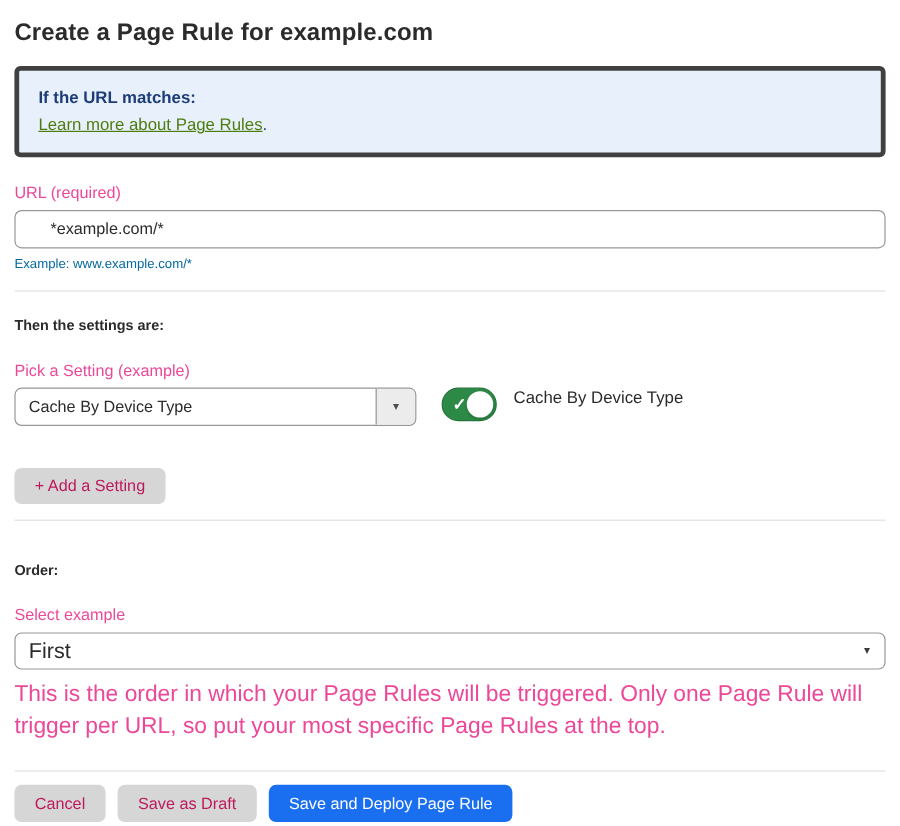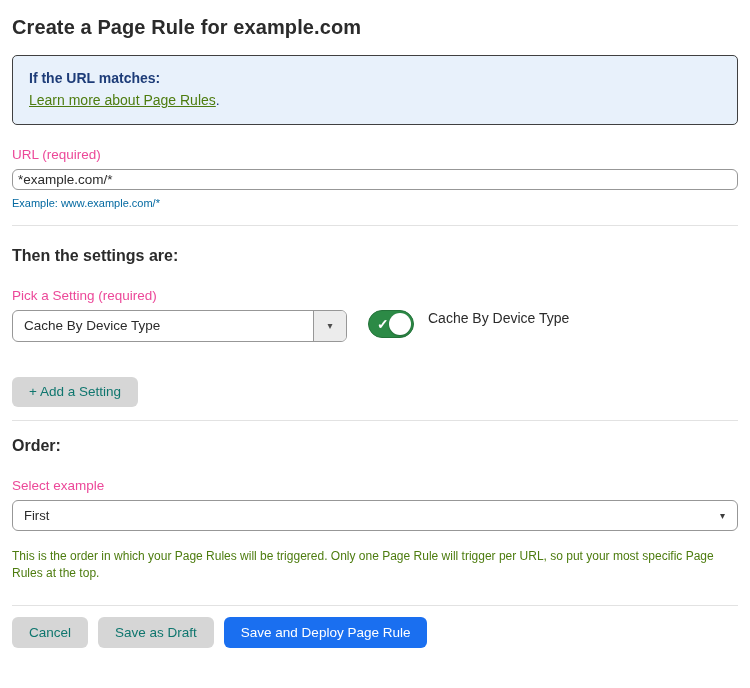--- a/index.html
+++ b/index.html
@@ -16,21 +16,21 @@
     font-size: 20px;
     font-weight: 700;
     color: #2b2b2b;
     margin: 10px 0 16px 0;
     letter-spacing: 0.1px;
   }
 
   
   .info-box {
     background: #e8f1fb;
-    border: 1px solid #404040;
+    border: 4px solid #404040;
     border-radius: 5px;
     padding: 11px 16px 12px 16px;
     margin-bottom: 22px;
     font-size: 14px;
     color: #1d3c78;
     line-height: 1.6;
   }
   .info-heading { font-weight: 700; }
   .info-link {
     color: #4d7c0f;
@@ -40,44 +40,44 @@
   .info-link-suffix { color: #1d3c78; }
 
   
   .field-label {
     font-size: 13.5px;
     color: #ec4899;
     margin: 0 0 7px 0;
   }
   .text-input {
     width: 100%;
-    height: 21px;
+    height: 32px;
     border: 1px solid #979797;
     border-radius: 6px;
-    padding: 0 5px;
+    padding: 0 29px;
     font-size: 13.5px;
     font-family: "Liberation Sans", sans-serif;
     color: #2b2b2b;
     background: #fff;
     outline: none;
   }
   .example-text {
     font-size: 11px;
     color: #0369a1;
     margin-top: 7px;
   }
 
   .divider {
     border: none;
     border-top: 1px solid #e2e2e2;
     margin: 16px 0 0 0;
   }
 
   .section-heading {
-    font-size: 16px;
+    font-size: 12px;
     font-weight: 700;
     color: #2b2b2b;
     margin: 21px 0 23px 0;
   }
 
   
   .setting-row {
     display: flex;
     align-items: flex-start;
   }
@@ -159,21 +159,21 @@
     font-family: "Liberation Sans", sans-serif;
     font-size: 13.5px;
     padding: 0 17px;
     height: 31px;
     line-height: 31px;
     cursor: pointer;
     white-space: nowrap;
   }
   .btn-gray {
     background: #d6d6d6;
-    color: #0f766e;
+    color: #be185d;
   }
   .btn-blue {
     background: #1a6ff0;
     color: #ffffff;
   }
   .add-setting-btn {
     margin: 35px 0 13px 0;
     height: 30px;
     line-height: 30px;
   }
@@ -185,41 +185,41 @@
     border: 1px solid #979797;
     border-radius: 6px;
     background: #fff;
     display: flex;
     align-items: center;
     padding: 0 12px 0 11px;
     cursor: pointer;
   }
   .select-full .select-value {
     flex: 1;
-    font-size: 13px;
+    font-size: 18px;
     color: #2b2b2b;
   }
   .select-full .select-arrow {
     color: #3d3d3d;
     font-size: 10px;
   }
 
   .help-text {
-    font-size: 12px;
-    color: #4d7c0f;
+    font-size: 19px;
+    color: #ec4899;
     line-height: 1.45;
-    margin-top: 17px;
+    margin-top: 7px;
   }
 
   .actions-row {
     display: flex;
     gap: 10px;
     margin-top: 11px;
   }
-  .order-section-gap { margin-top: 16px; }
+  .order-section-gap { margin-top: 34px; }
 </style>
 </head>
 <body>
 
 <div class="container">
 
   <h1 class="page-title">Create a Page Rule for example.com</h1>
 
   <div class="info-box">
     <div class="info-heading">If the URL matches:</div>
@@ -227,21 +227,21 @@
   </div>
 
   <div class="field-label">URL (required)</div>
   <input class="text-input" type="text" value="*example.com/*" style="">
   <div class="example-text">Example: www.example.com/*</div>
 
   <hr class="divider">
 
   <div class="section-heading">Then the settings are:</div>
 
-  <div class="field-label">Pick a Setting (required)</div>
+  <div class="field-label">Pick a Setting (example)</div>
 
   <div class="setting-row">
     <div class="combo">
       <div class="combo-value">Cache By Device Type</div>
       <div class="combo-arrow-btn">
         <span>▾</span>
       </div>
     </div>
 
     <div class="toggle">

